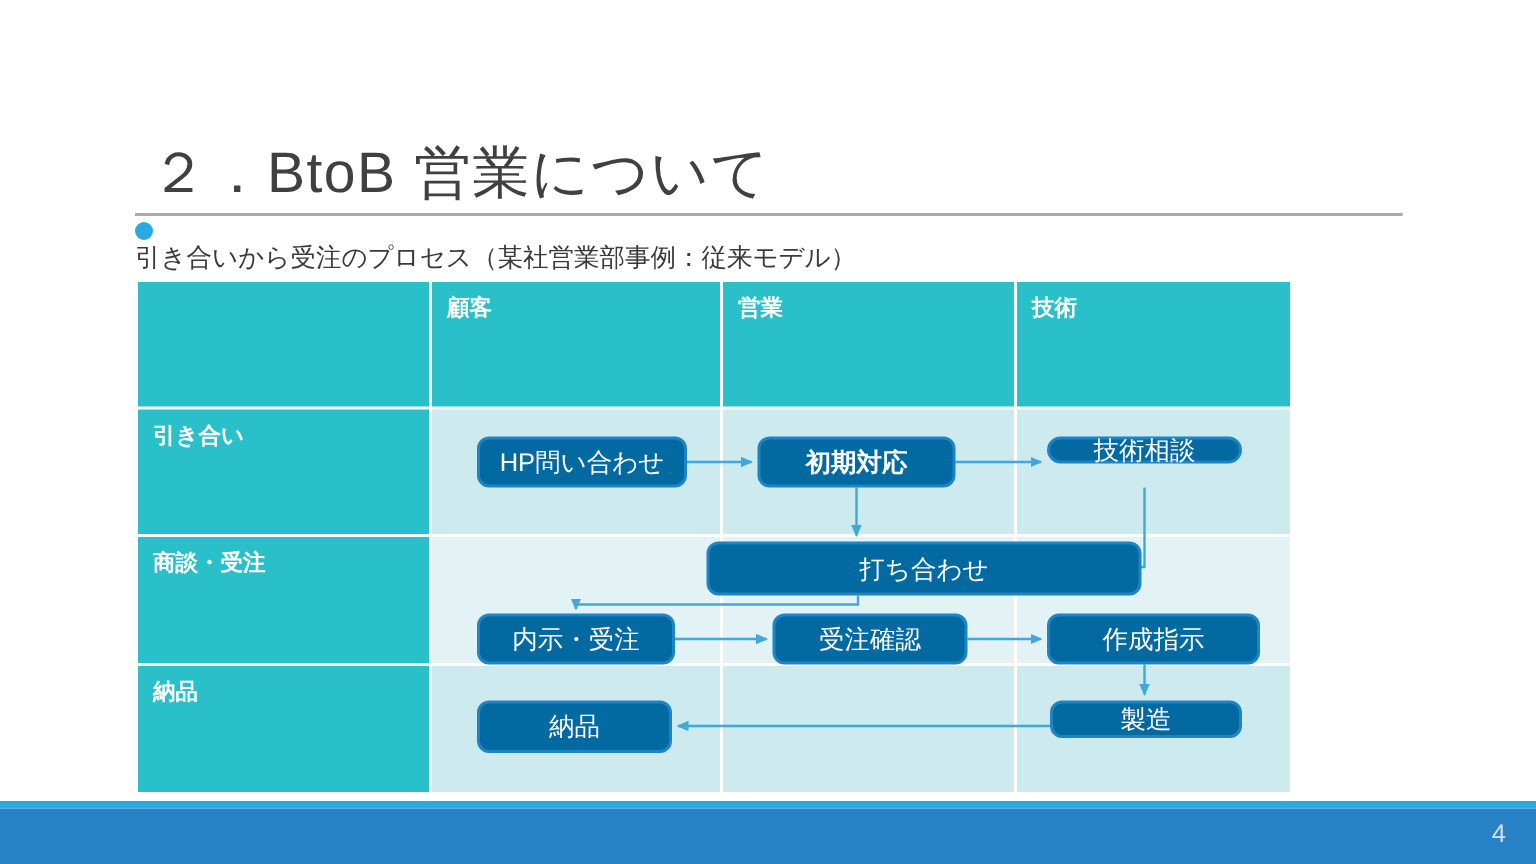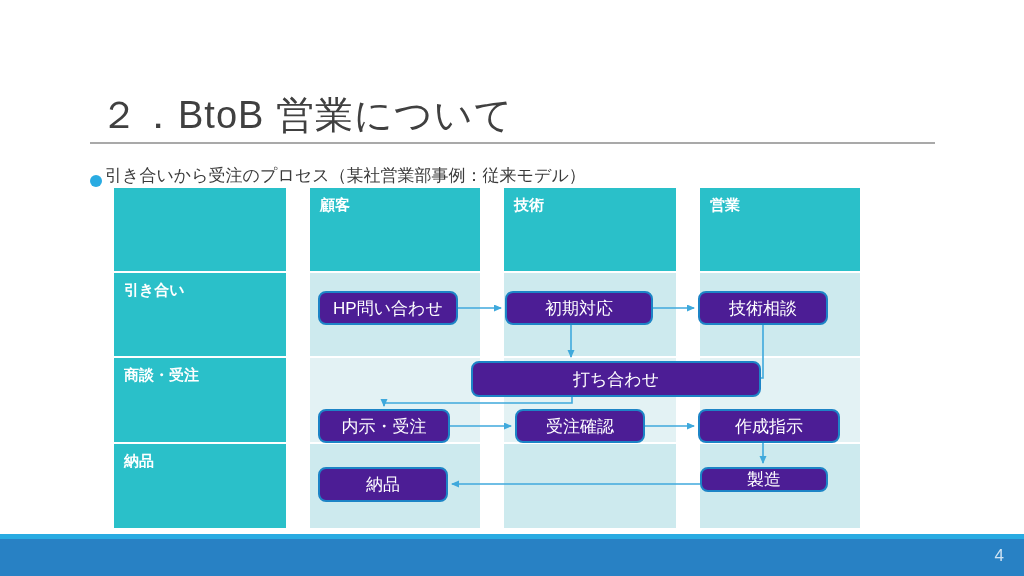--- a/index.html
+++ b/index.html
@@ -9,47 +9,47 @@
   }
   
   .slide-title{
     position:absolute;left:100px;top:90px;margin:0;
     font-size:38px;font-weight:400;color:#404040;letter-spacing:1px;
   }
   .title-divider{
     position:absolute;left:90px;top:142px;width:845px;height:2px;background:#a9a9a9;
   }
   .bullet-line{
-    position:absolute;left:90px;top:164px;display:flex;align-items:flex-end;
+    position:absolute;left:90px;top:148px;display:flex;align-items:flex-start;flex-direction:column;
   }
   .bullet-dot{
     width:12px;height:12px;border-radius:50%;background:#29abe2;margin-right:3px;flex:0 0 auto;
   }
   .bullet-text{font-size:17px;color:#3a3a3a;}
 
   
   .process-table{
     position:absolute;left:92px;top:188px;width:768px;height:340px;
     display:grid;
     grid-template-columns:194px 192px 194px auto;
     grid-template-rows:83px 83px 84px auto;
     gap:2px;background:#ffffff;
   }
-  .cell{box-sizing:border-box;margin-left:22px;}
+  .cell{box-sizing:border-box;}
   .cell.head, .cell.rowlabel{
     background:#2ac0c9;color:#ffffff;font-weight:bold;font-size:15px;
     padding:8px 0 0 10px;
   }
   .cell.body-a{background:#cdeaee;}
   .cell.body-b{background:#e3f2f4;}
 
   
   .flow-box{
     position:absolute;box-sizing:border-box;
-    background:#4c1d95;border:2px solid #1d84c6;border-radius:8px;
+    background:#0369a1;border:2px solid #1d84c6;border-radius:8px;
     color:#ffffff;font-size:17px;
     display:flex;align-items:center;justify-content:center;
     text-align:center;line-height:1;
   }
   .arrow-layer{position:absolute;left:0;top:0;width:1024px;height:576px;pointer-events:none;}
 
   
   .footer{position:absolute;left:0;bottom:0;width:1024px;height:42px;}
   .footer-strip{height:5px;background:#29abe2;}
   .footer-bar{height:37px;background:#2881c4;position:relative;}
@@ -66,22 +66,22 @@
   <div class="title-divider"></div>
 
   <div class="bullet-line">
     <span class="bullet-dot"></span>
     <span class="bullet-text">引き合いから受注のプロセス（某社営業部事例：従来モデル）</span>
   </div>
 
   <div class="process-table">
     <div class="cell head"></div>
     <div class="cell head">顧客</div>
+    <div class="cell head">営業</div>
     <div class="cell head">技術</div>
-    <div class="cell head">営業</div>
 
     <div class="cell rowlabel">引き合い</div>
     <div class="cell body-a"></div>
     <div class="cell body-a"></div>
     <div class="cell body-a"></div>
 
     <div class="cell rowlabel">商談・受注</div>
     <div class="cell body-b"></div>
     <div class="cell body-b"></div>
     <div class="cell body-b"></div>
@@ -105,22 +105,22 @@
       <polyline points="763,325 763,378 722,378" marker-end="url(#arr)"></polyline>
       <polyline points="572,397 572,403 384,403 384,406" marker-end="url(#arr)"></polyline>
       <polyline points="450,426 511,426" marker-end="url(#arr)"></polyline>
       <polyline points="645,426 694,426" marker-end="url(#arr)"></polyline>
       <polyline points="763,443 763,463" marker-end="url(#arr)"></polyline>
       <polyline points="700,484 452,484" marker-end="url(#arr)"></polyline>
     </g>
   </svg>
 
   <div class="flow-box" style="left:318px;top:291px;width:140px;height:34px;">HP問い合わせ</div>
-  <div class="flow-box" style="left:505px;top:291px;width:148px;height:34px;">初期対応</div>
-  <div class="flow-box" style="left:698px;top:291px;width:130px;height:34px;">技術相談</div>
+  <div class="flow-box" style="left:505px;top:291px;width:132px;height:34px;font-weight:bold;">初期対応</div>
+  <div class="flow-box" style="left:698px;top:291px;width:130px;height:18px;border-radius:12px;">技術相談</div>
   <div class="flow-box" style="left:427px;top:361px;width:290px;height:36px;margin-left:44px;">打ち合わせ</div>
   <div class="flow-box" style="left:318px;top:409px;width:132px;height:34px;">内示・受注</div>
   <div class="flow-box" style="left:515px;top:409px;width:130px;height:34px;">受注確認</div>
   <div class="flow-box" style="left:698px;top:409px;width:142px;height:34px;">作成指示</div>
   <div class="flow-box" style="left:318px;top:467px;width:130px;height:35px;">納品</div>
   <div class="flow-box" style="left:700px;top:467px;width:128px;height:25px;">製造</div>
 
   <div class="footer">
     <div class="footer-strip"></div>
     <div class="footer-bar">

